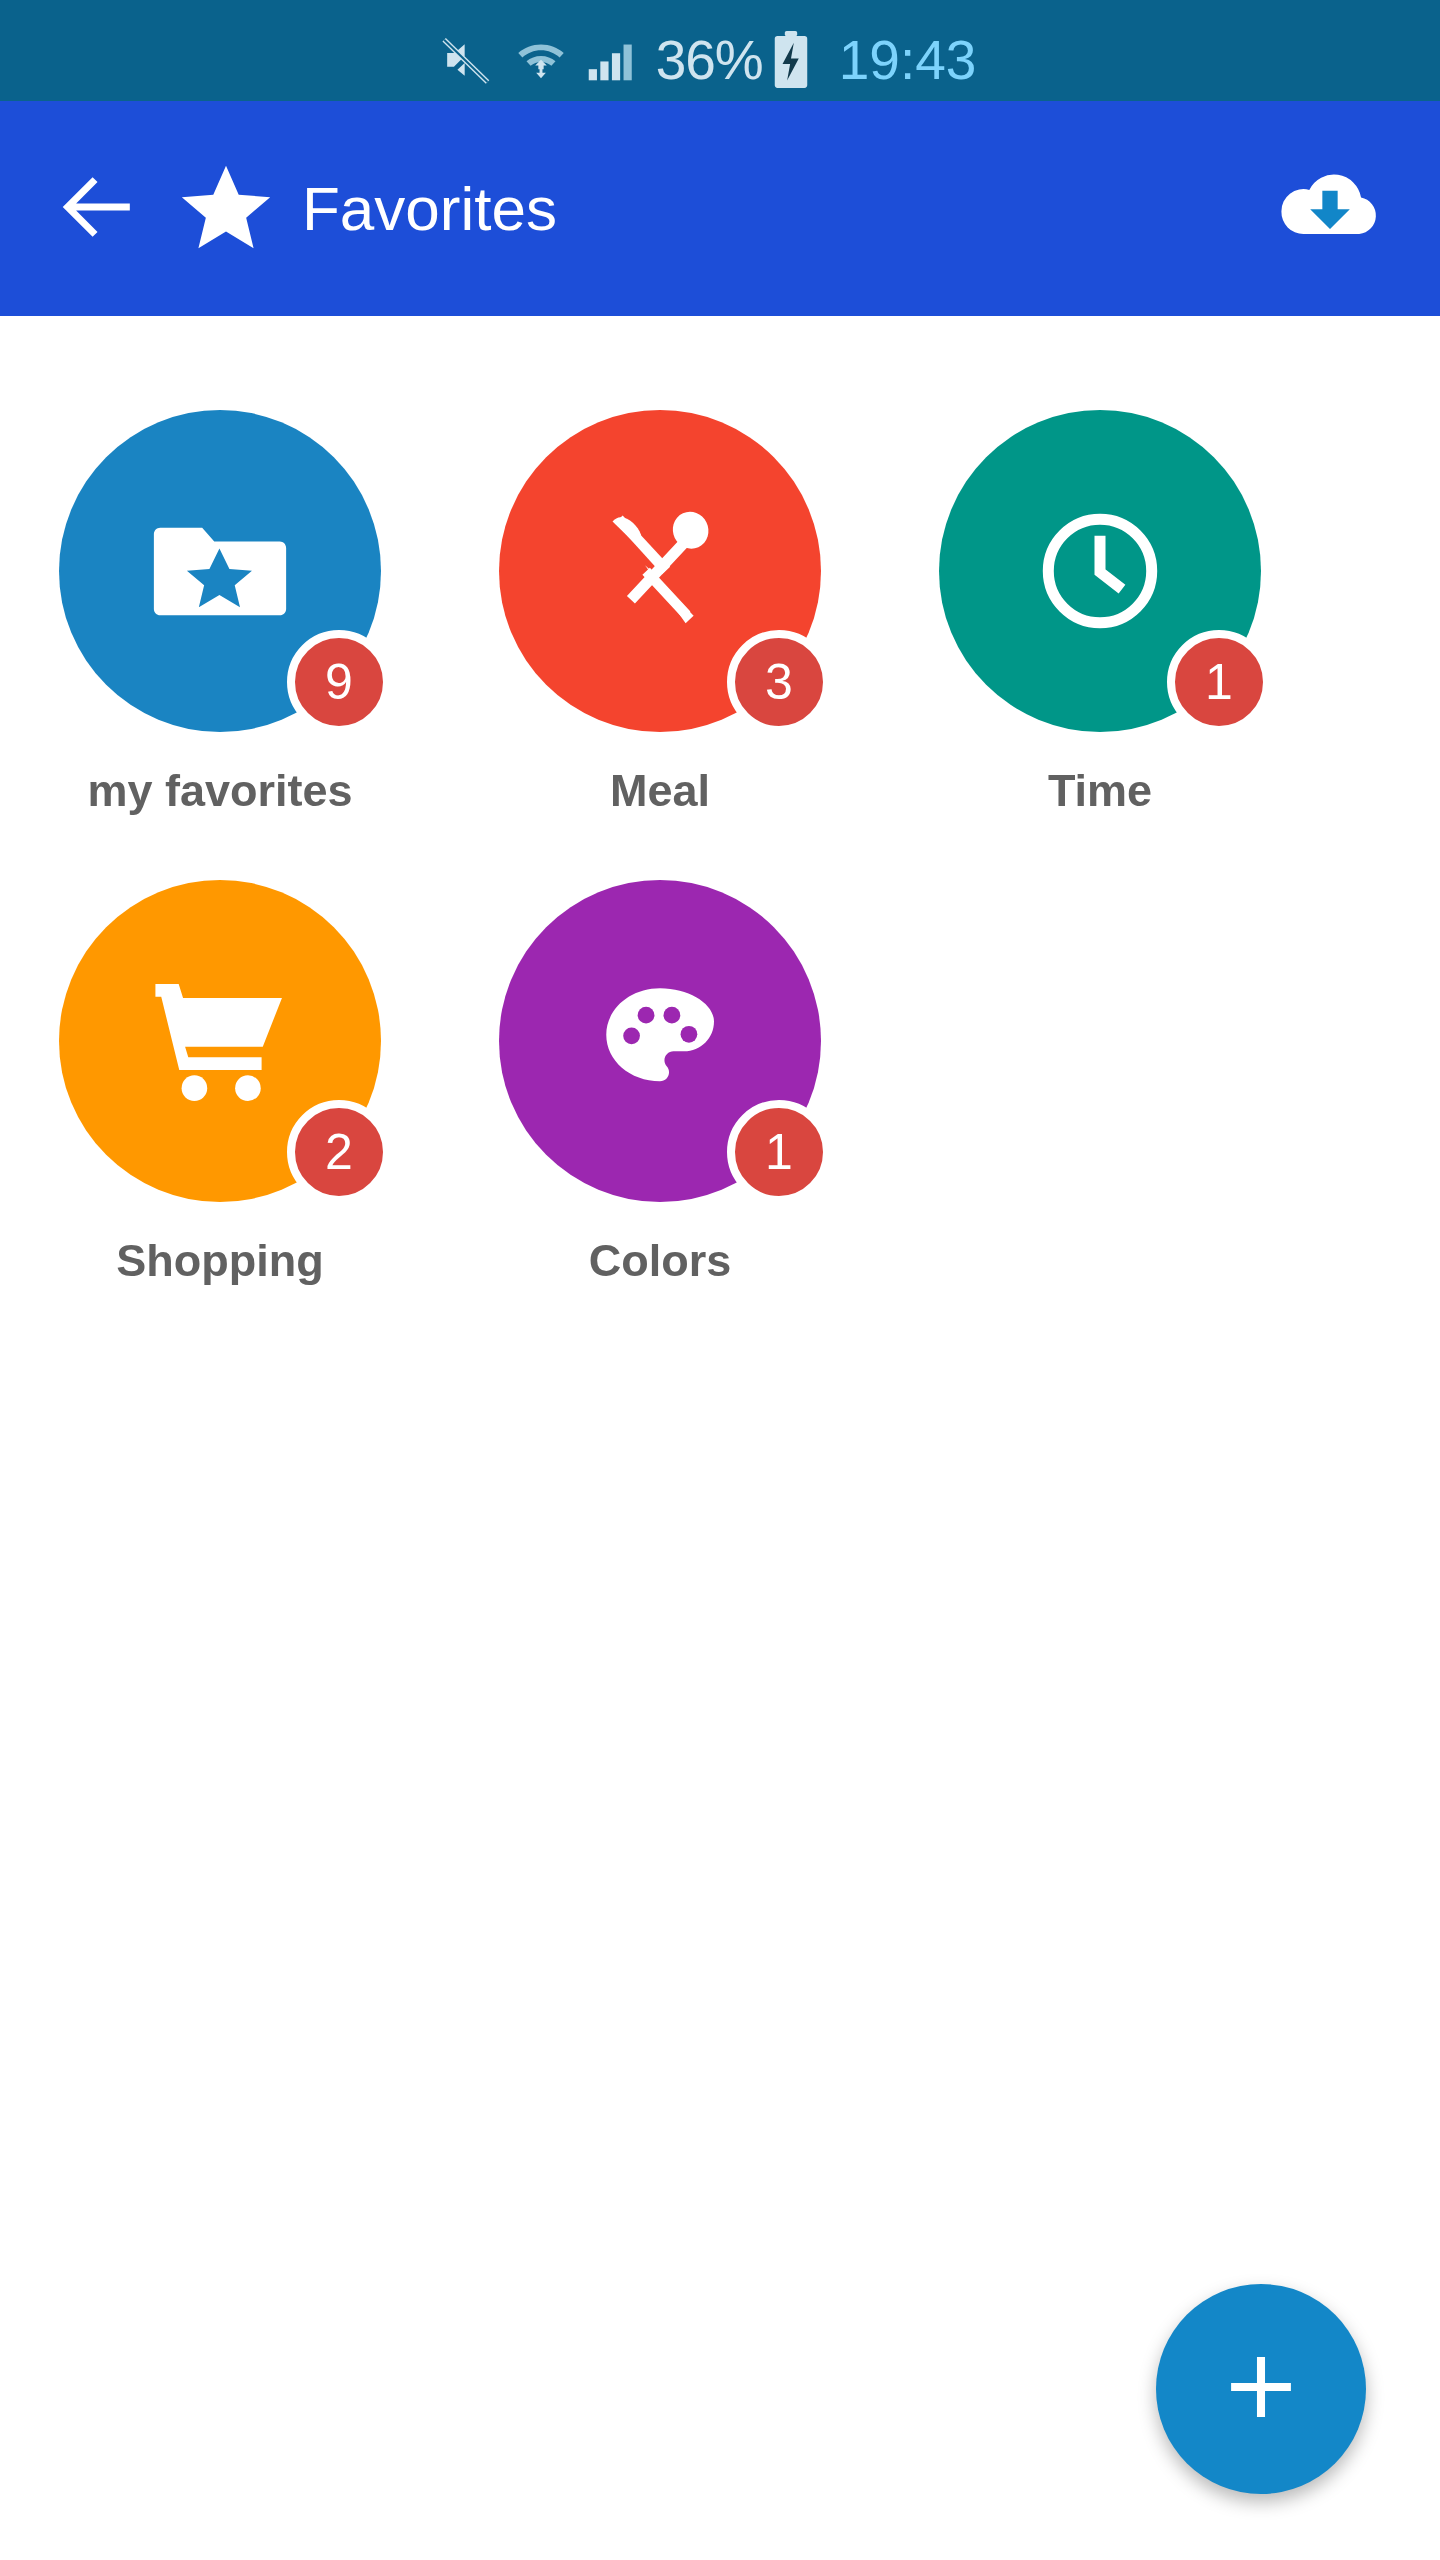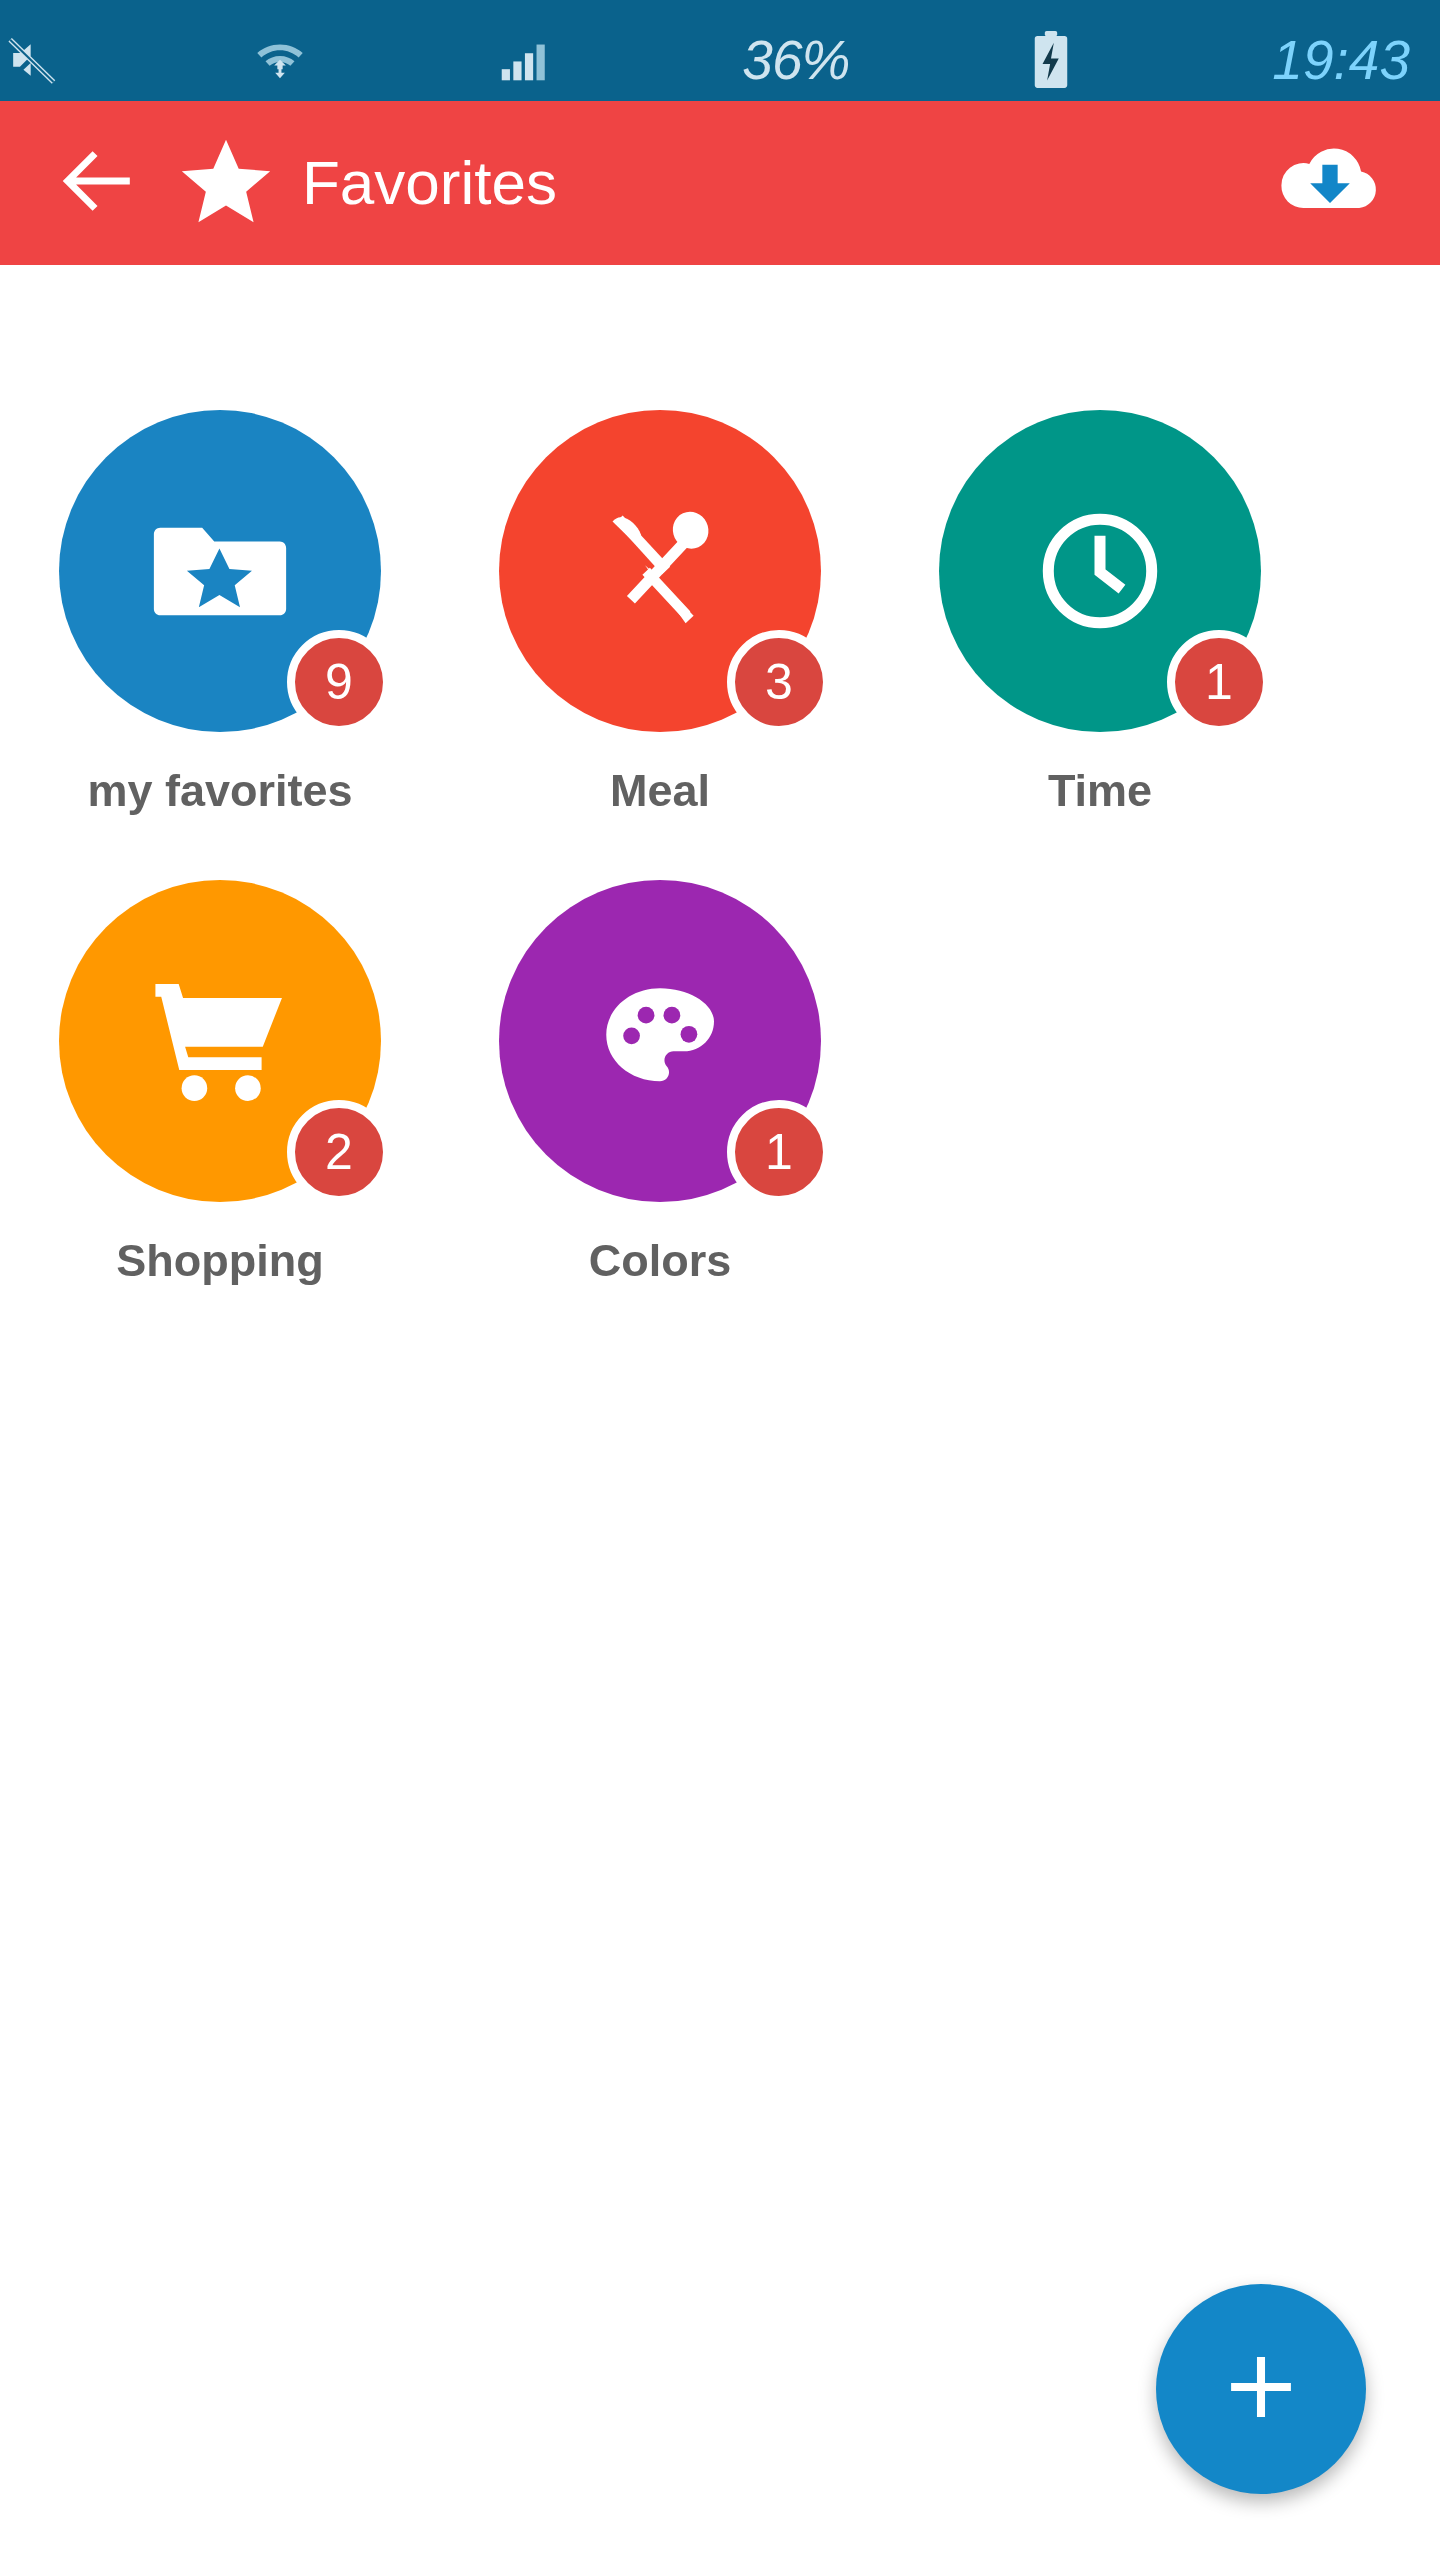--- a/index.html
+++ b/index.html
@@ -9,42 +9,42 @@
     font-family:"Liberation Sans", sans-serif;
     overflow:hidden;
   }
   #app { position:relative; width:1440px; height:2560px; background:#fff; }
 
   
   .statusbar{
     position:absolute; top:0; left:0;
     width:1440px; height:120px;
     background:#0a628c;
-    display:flex; align-items:center; justify-content:space-between;
-    padding-right:30px; gap:0;font-style:italic;
+    display:flex; align-items:center; justify-content:center;
+    padding-right:30px; gap:0;
   }
   .sb-icon{ display:flex; align-items:center; justify-content:center; }
   .sb-mute{ width:66px; height:56px; margin-right:10px; }
   .sb-wifi{ width:62px; height:58px; margin-right:8px; }
   .sb-signal{ width:60px; height:58px; margin-right:16px; }
   .sb-battery-pct{
     color:#cfe4ef; font-size:55px; font-weight:400;
     letter-spacing:-1px; line-height:1; margin-right:6px;
   }
   .sb-batt{ width:44px; height:60px; margin-right:26px; }
   .sb-time{
     color:#7dd3fc; font-size:55px; font-weight:400;
     letter-spacing:0px; line-height:1;
   }
 
   
   .appbar{
     position:absolute; top:101px; left:0;
-    width:1440px; height:164px;
-    background:#ef4444;
+    width:1440px; height:215px;
+    background:#1d4ed8;
     display:flex; align-items:center;
   }
   .back-btn{
     width:110px; height:110px; margin-left:42px;
     display:flex; align-items:center; justify-content:center;
     cursor:pointer;
   }
   .title-star{ width:100px; height:100px; margin-left:24px;
     display:flex; align-items:center; justify-content:center; }
   .appbar-title{

